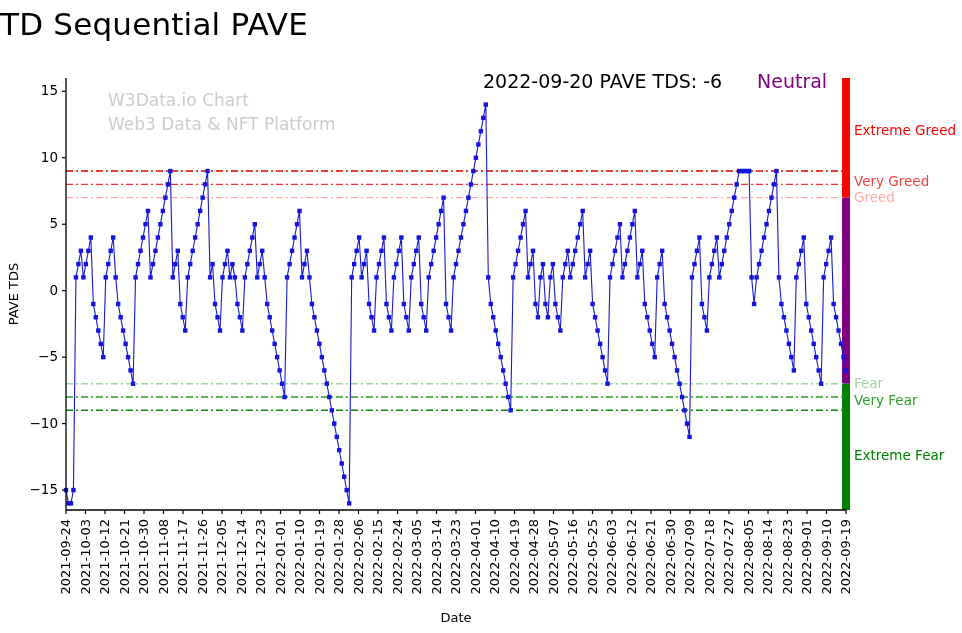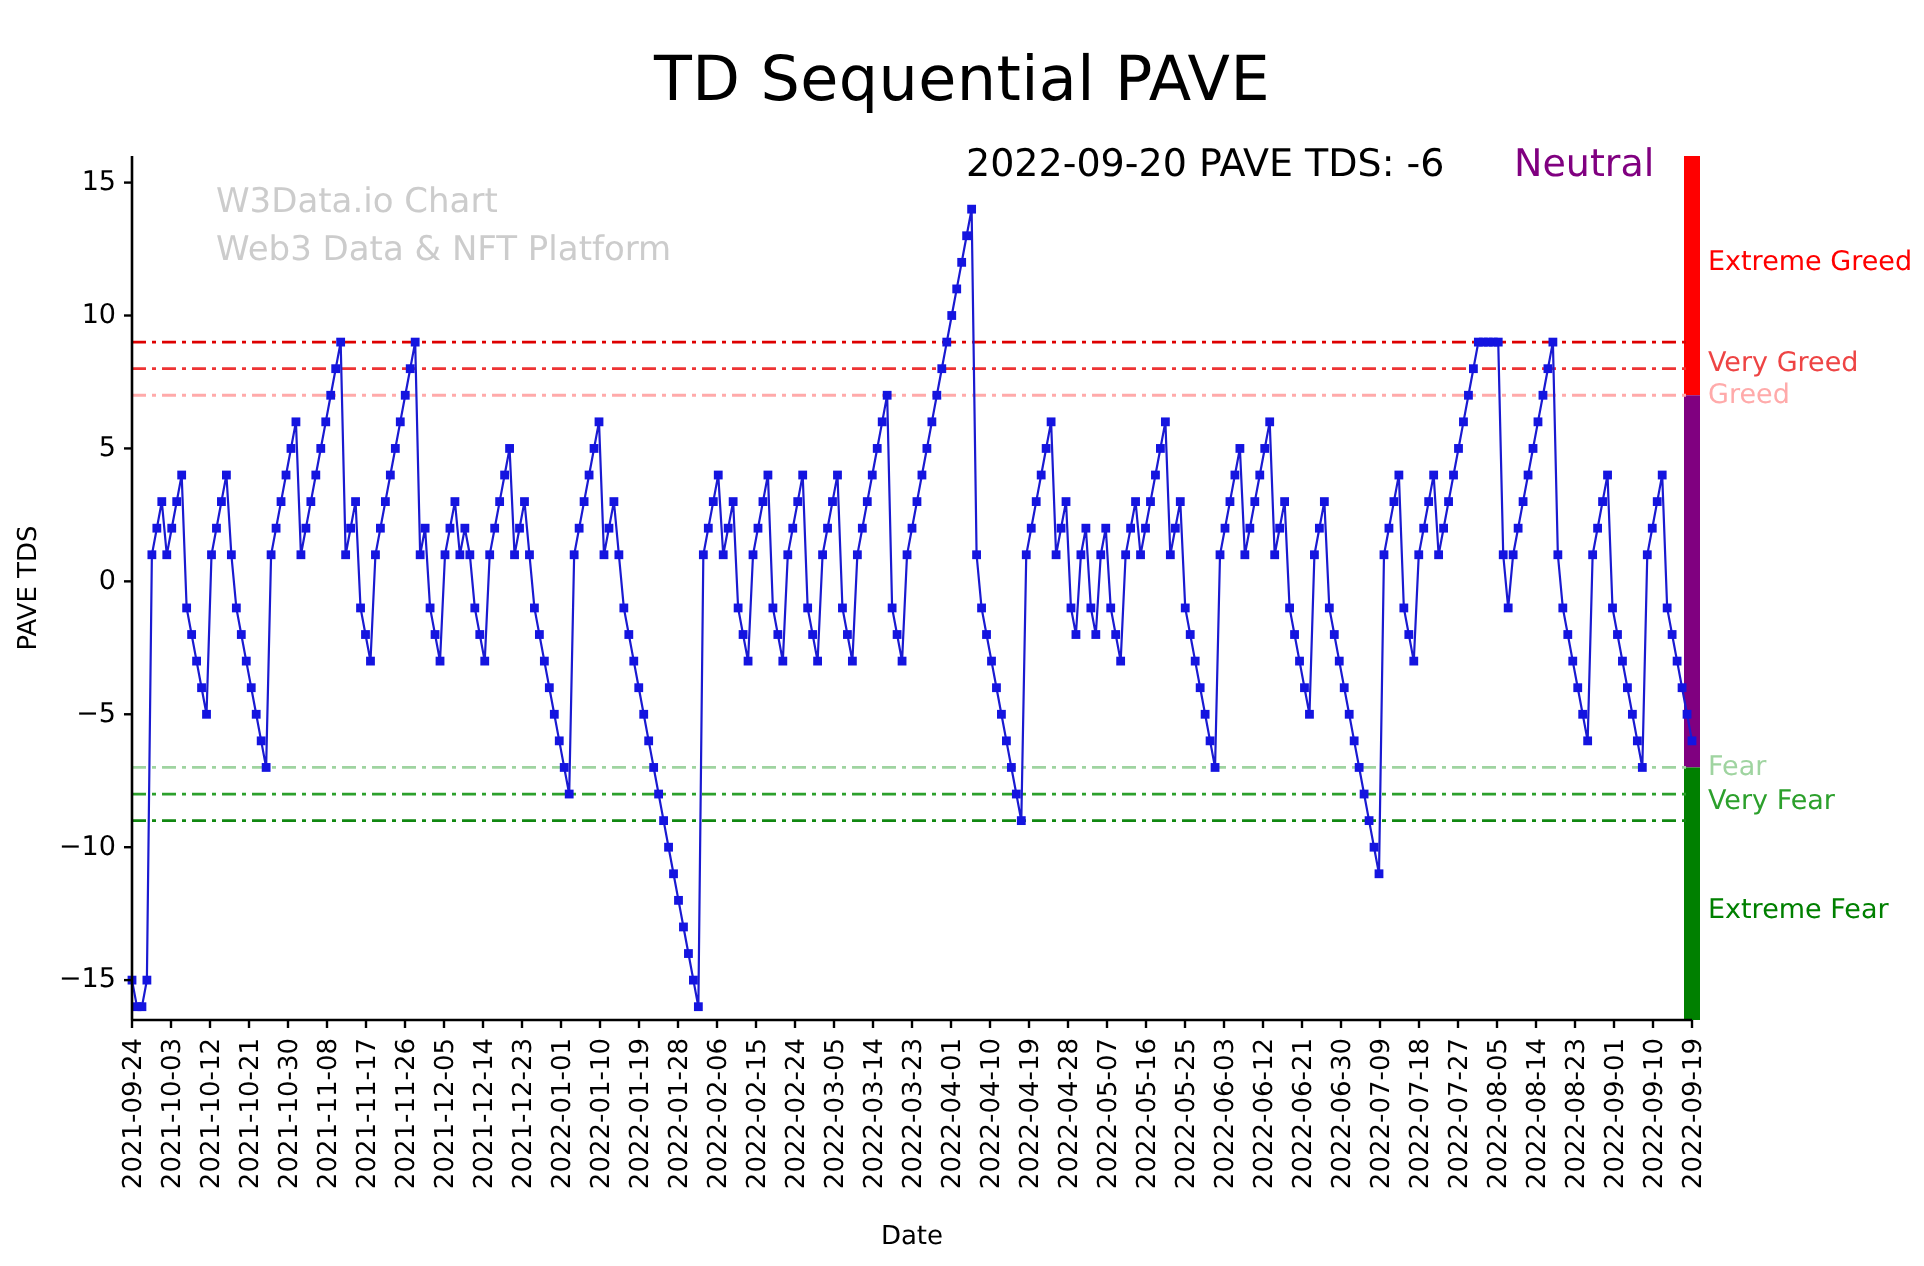--- a/index.html
+++ b/index.html
@@ -19,26 +19,25 @@
     position: relative;
     width: 962px;
     height: 633px;
     background: #ffffff;
   }
   #chart-title {
     position: absolute;
     left: 0;
     top: 6px;
     width: 962px;
-    text-align: center;
+    text-align: left;
     font-size: 31px;
     color: #000000;
     letter-spacing: 0.2px;
     white-space: nowrap;
-    margin-top: 16px;
   }
   #plot-svg {
     position: absolute;
     left: 0;
     top: 0;
   }
   .wm-line {
     font-size: 17px;
     fill: #cccccc;
   }

